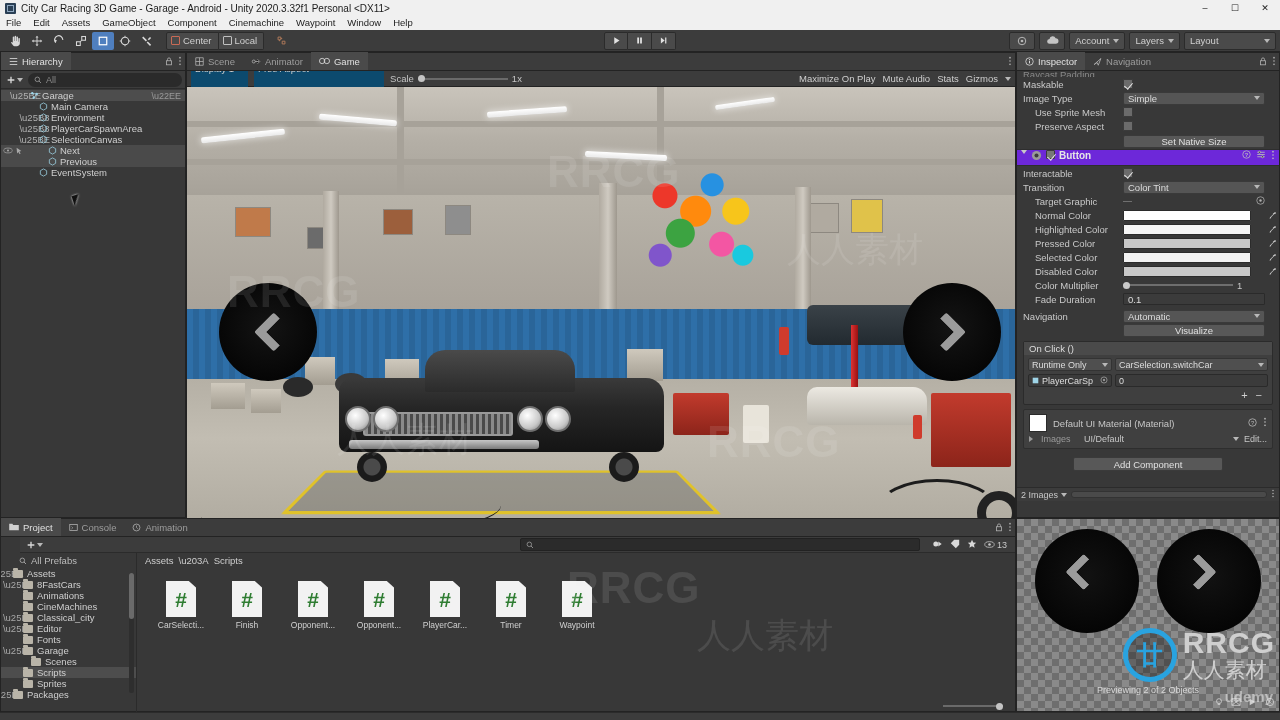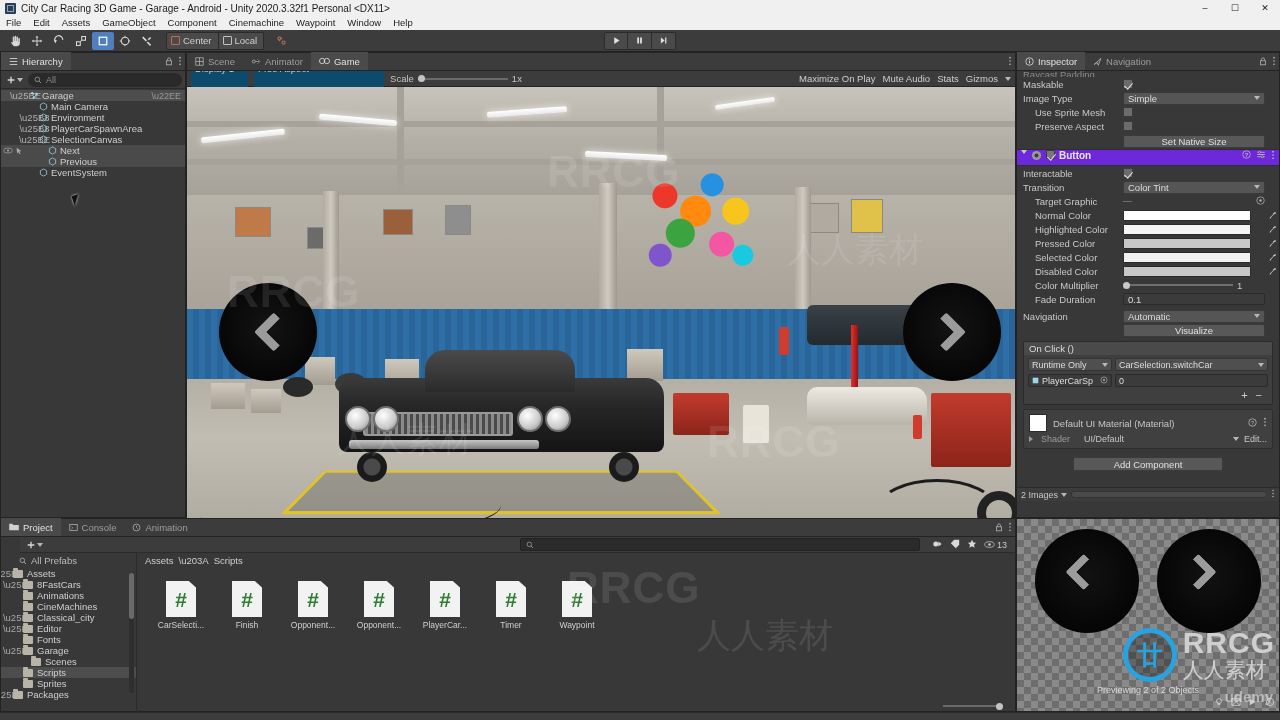--- a/index.html
+++ b/index.html
@@ -463,20 +463,45 @@
           </svg>
       </div>
       <div class="play-btn">
         <svg width="9" height="9" viewBox="0 0 12 12">
             <path fill="#e2e2e2" d="M2.5 2l5 4-5 4z"></path>
             <rect x="8.2" y="2" width="1.6" height="8" fill="#e2e2e2"></rect>
           </svg>
       </div>
     </div>
 
+    <div class="right-group">
+      <div class="rbtn icononly">
+        <svg width="12" height="12" viewBox="0 0 16 16">
+            <circle cx="8" cy="8" r="5" fill="none" stroke="#b8b8b8" stroke-width="1.3"></circle>
+            <circle cx="8" cy="8" r="1.8" fill="#b8b8b8"></circle>
+          </svg>
+      </div>
+      <div class="rbtn icononly">
+        <svg width="13" height="13" viewBox="0 0 16 16">
+            <path fill="#c4c4c4" d="M4.5 12a3 3 0 01-.2-6 4 4 0 017.6-.8A2.8 2.8 0 0112 12z"></path>
+          </svg>
+      </div>
+      <div class="rbtn">
+        <span>Account</span>
+        <span class="caret"></span>
+      </div>
+      <div class="rbtn">
+        <span>Layers</span>
+        <span class="caret"></span>
+      </div>
+      <div class="rbtn" style="width:92px; justify-content:space-between;">
+        <span>Layout</span>
+        <span class="caret"></span>
+      </div>
+    </div>
   </div>
 
   <div class="panel" id="hierarchy">
     <div class="panel-tabs">
       <div class="ptab active">
         <span class="tico">
           <svg width="9" height="9" viewBox="0 0 12 12">
               <path stroke="#d0d0d0" stroke-width="1.2" d="M1 2h10M1 6h10M1 10h10"></path>
             </svg>
         </span>
@@ -1001,21 +1026,21 @@
           <span>
             <svg width="4" height="10" viewBox="0 0 4 12">
                 <circle cx="2" cy="2" r="1" fill="#bdbdbd"></circle>
                 <circle cx="2" cy="6" r="1" fill="#bdbdbd"></circle>
                 <circle cx="2" cy="10" r="1" fill="#bdbdbd"></circle>
               </svg>
           </span>
         </div>
         <div style="display:flex;align-items:center;gap:5px;margin-top:2px;">
           <span class="caret" style="border-top:none;border-left:4px solid #9a9a9a;border-top:3px solid transparent;border-bottom:3px solid transparent;"></span>
-          <span style="font-size:9px;color:#9a9a9a;width:38px;">Shader</span>
+          <span style="font-size:9px;color:#9a9a9a;width:38px;">Images</span>
           <span style="flex:1;font-size:9px;color:#c6c6c6;">UI/Default</span>
           <span class="caret"></span>
           <span style="font-size:9px;color:#c6c6c6;">Edit...</span>
         </div>
       </div>
 
       <div style="display:flex;justify-content:center;margin-top:8px;">
         <span class="btn-wide" style="width:150px;height:14px;">Add Component</span>
       </div>
 

